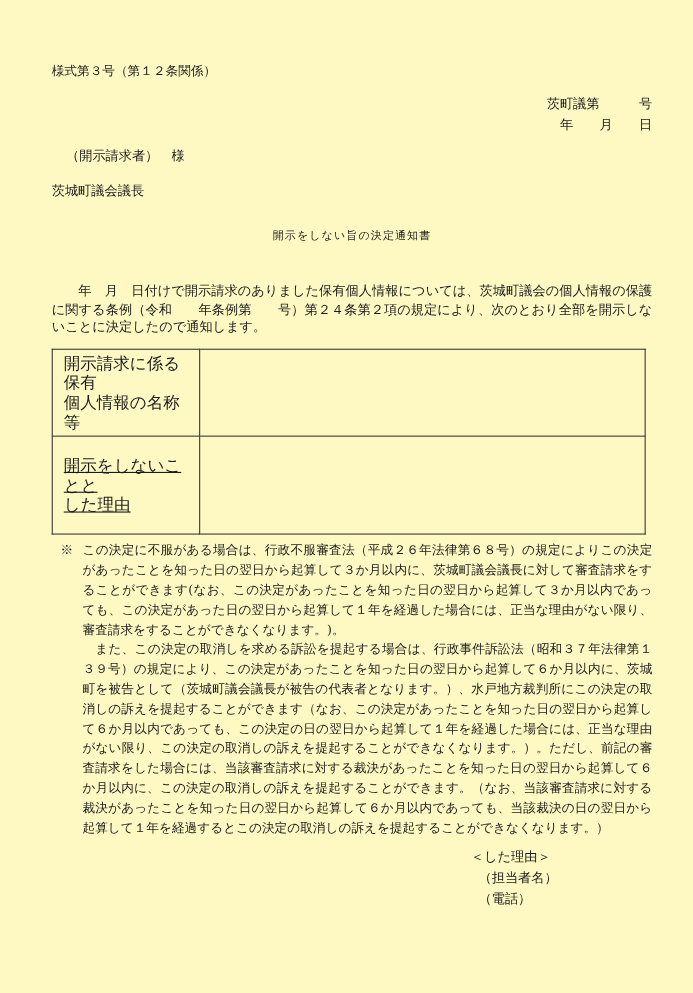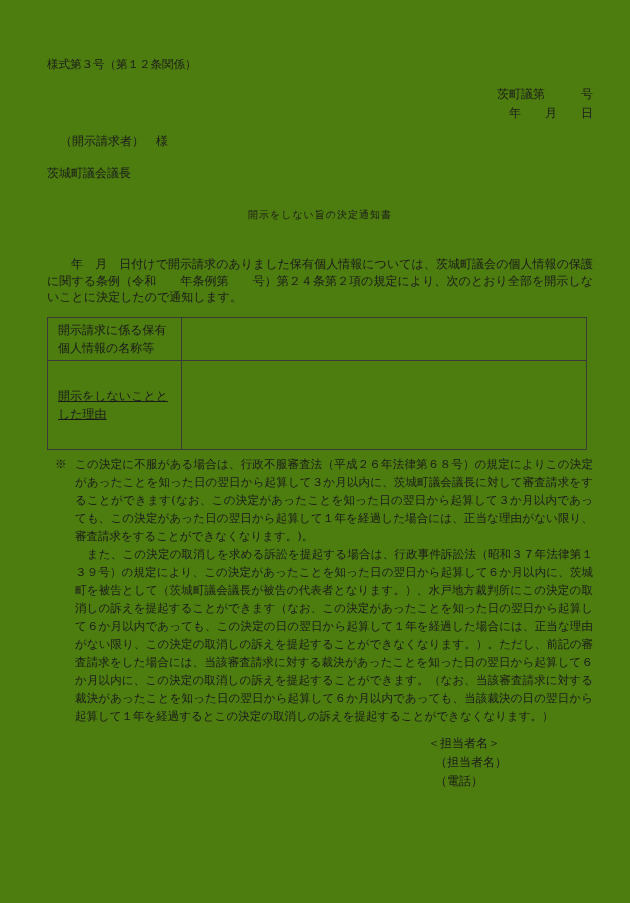--- a/index.html
+++ b/index.html
@@ -2,21 +2,21 @@
 <html lang="ja"><head>
 <meta charset="utf-8">
 <style>
   * { margin: 0; padding: 0; box-sizing: border-box; }
   html, body { background: #9c9c9c; }
   .page {
     position: relative;
     width: 630px;
     height: 903px;
     margin: 0 auto;
-    background: #4d7c0f;
+    background: #fef9c3;
     color: #1b1b1b;
     font-family: "DejaVu Serif", "Liberation Serif", serif;
     font-size: 12px;
     padding: 57px 37px 0 47px;
     overflow: hidden;
   }
   .form-number { font-size: 11.5px; line-height: 15px; }
   .header-right { text-align: right; margin-top: 13px; line-height: 19px; }
   .addressee { margin-left: 13px; margin-top: 10px; line-height: 16px; }
   .sender { padding-right: 23px; margin-top: 16px; line-height: 16px; }
@@ -34,21 +34,21 @@
     text-align: justify;
   }
   .info-table {
     border-collapse: collapse;
     width: 539px;
     margin-top: 11px;
     table-layout: fixed;
   }
   .info-table td {
     border: 1px solid #3a3a3a;
-    font-size: 12px;
+    font-size: 15px;
     line-height: 18px;
     padding: 3px 6px 3px 10px;
   }
   .label-cell { width: 134px; white-space: pre-line; vertical-align: top; }
   .value-cell { width: 405px; }
   .row-name { height: 36px; }
   .row-reason { height: 89px; }
   .row-reason .label-cell { vertical-align: middle; text-decoration: underline; }
   .note {
     display: flex;
@@ -104,18 +104,18 @@
 
   <div class="note">
     <div class="note-marker">※</div>
     <div class="note-body">
       <p>この決定に不服がある場合は、行政不服審査法（平成２６年法律第６８号）の規定によりこの決定があったことを知った日の翌日から起算して３か月以内に、茨城町議会議長に対して審査請求をすることができます(なお、この決定があったことを知った日の翌日から起算して３か月以内であっても、この決定があった日の翌日から起算して１年を経過した場合には、正当な理由がない限り、審査請求をすることができなくなります。)。</p>
       <p>　また、この決定の取消しを求める訴訟を提起する場合は、行政事件訴訟法（昭和３７年法律第１３９号）の規定により、この決定があったことを知った日の翌日から起算して６か月以内に、茨城町を被告として（茨城町議会議長が被告の代表者となります。）、水戸地方裁判所にこの決定の取消しの訴えを提起することができます（なお、この決定があったことを知った日の翌日から起算して６か月以内であっても、この決定の日の翌日から起算して１年を経過した場合には、正当な理由がない限り、この決定の取消しの訴えを提起することができなくなります。）。ただし、前記の審査請求をした場合には、当該審査請求に対する裁決があったことを知った日の翌日から起算して６か月以内に、この決定の取消しの訴えを提起することができます。（なお、当該審査請求に対する裁決があったことを知った日の翌日から起算して６か月以内であっても、当該裁決の日の翌日から起算して１年を経過するとこの決定の取消しの訴えを提起することができなくなります。）</p>
     </div>
   </div>
 
   <div class="contact">
-    <div>＜担当者名＞</div>
+    <div>＜した理由＞</div>
     <div class="indent">（担当者名）</div>
     <div class="indent">（電話）</div>
   </div>
 
 </div>
 
 </body></html>

